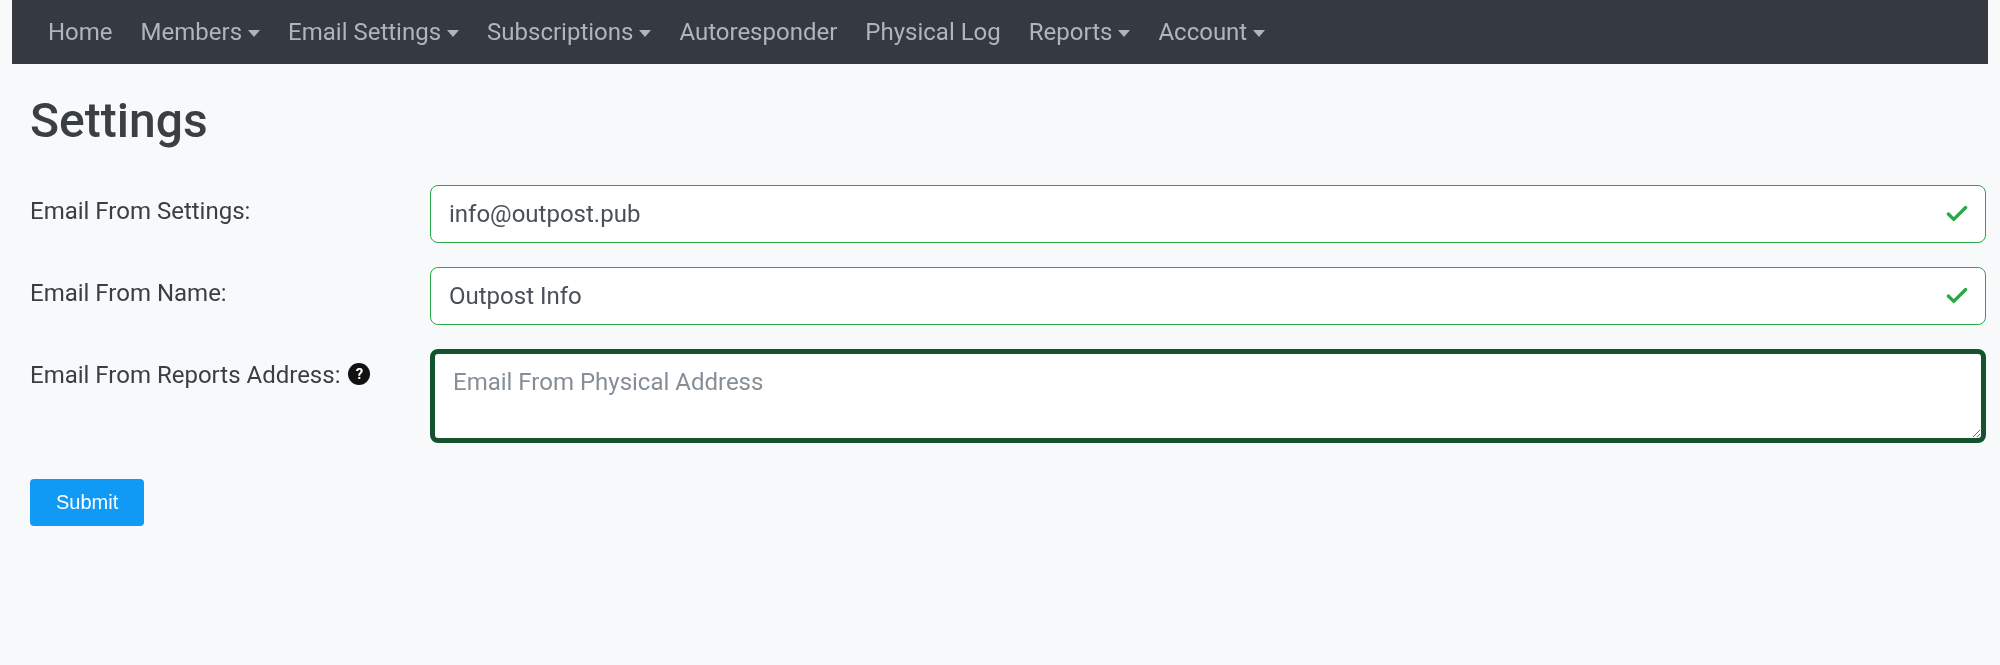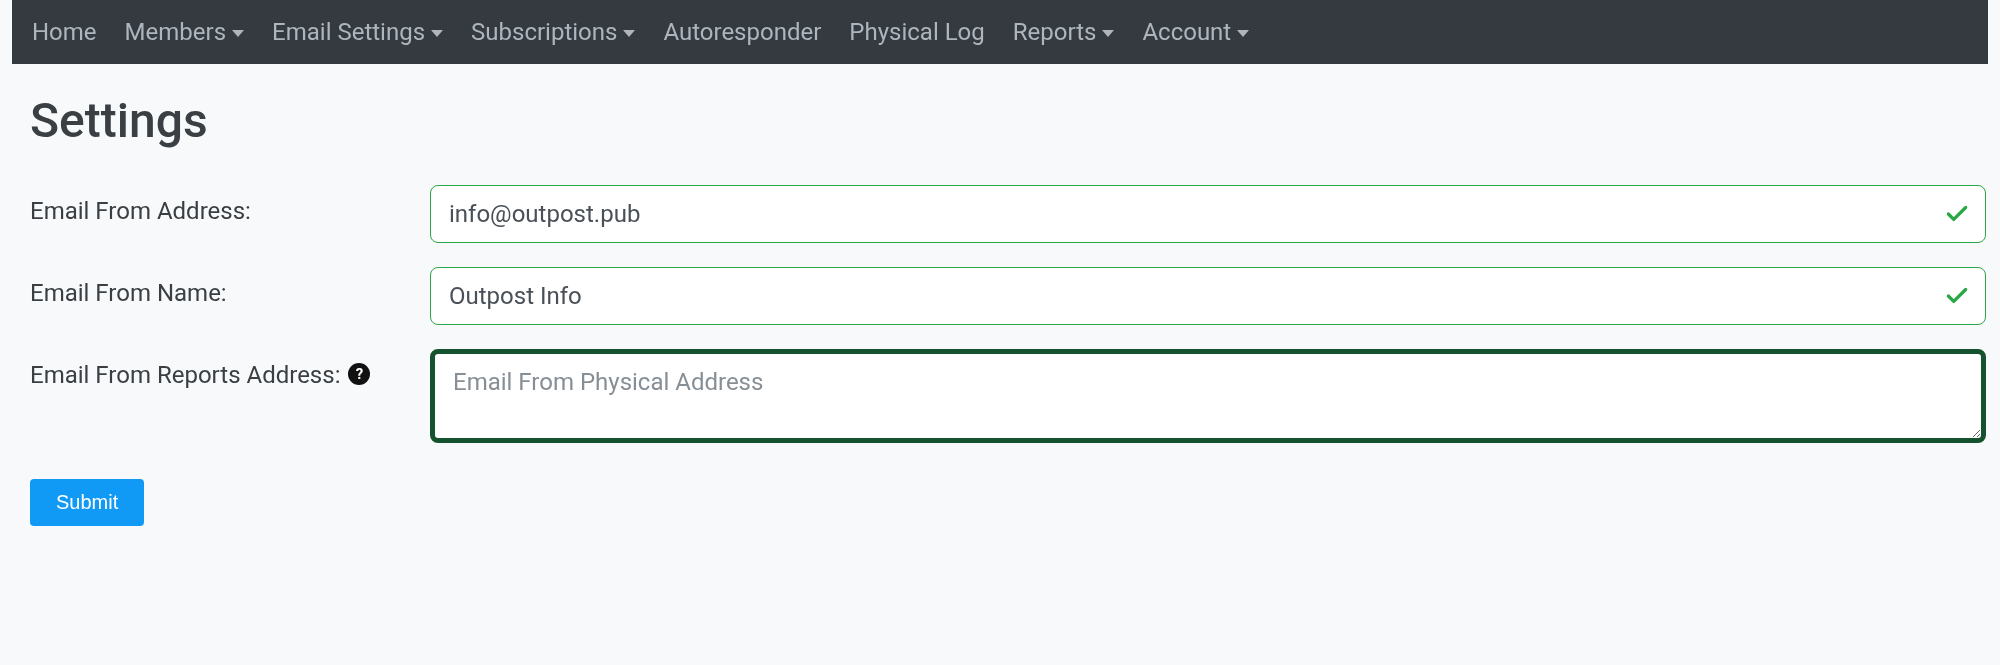--- a/index.html
+++ b/index.html
@@ -3,21 +3,21 @@
   <meta charset="utf-8">
   <style>
     * { box-sizing: border-box; margin: 0; padding: 0; }
     body {
       font-family: -apple-system, BlinkMacSystemFont, "Segoe UI", Roboto, "Helvetica Neue", Arial, sans-serif;
       background: #f8f9fa;
       color: #333;
     }
     .navbar {
       background: #343a40;
-      padding: 18px 20px;
+      padding: 18px 36px;
       display: flex;
       gap: 28px;
       align-items: flex-end;
       margin: 0 12px;
     }
     .nav-item {
       color: #adb5bd;
       font-size: 24px;
       cursor: pointer;
       display: inline-flex;
@@ -163,21 +163,21 @@
   <span class="nav-item">
     <span>Account</span>
     <span class="caret-icon"></span>
   </span>
 </nav>
 
 <div class="page">
   <h1 class="page-title">Settings</h1>
 
   <div class="form-row">
-    <label class="form-label">Email From Address:</label>
+    <label class="form-label">Email From Settings:</label>
     <div class="form-field">
       <input class="input valid" type="text" value="info@outpost.pub" style="">
       <svg class="check-icon" viewBox="0 0 24 24" fill="none" stroke="currentColor" stroke-width="3" stroke-linecap="round" stroke-linejoin="round">
           <polyline points="20 6 9 17 4 12"></polyline>
         </svg>
     </div>
   </div>
 
   <div class="form-row">
     <label class="form-label">Email From Name:</label>

